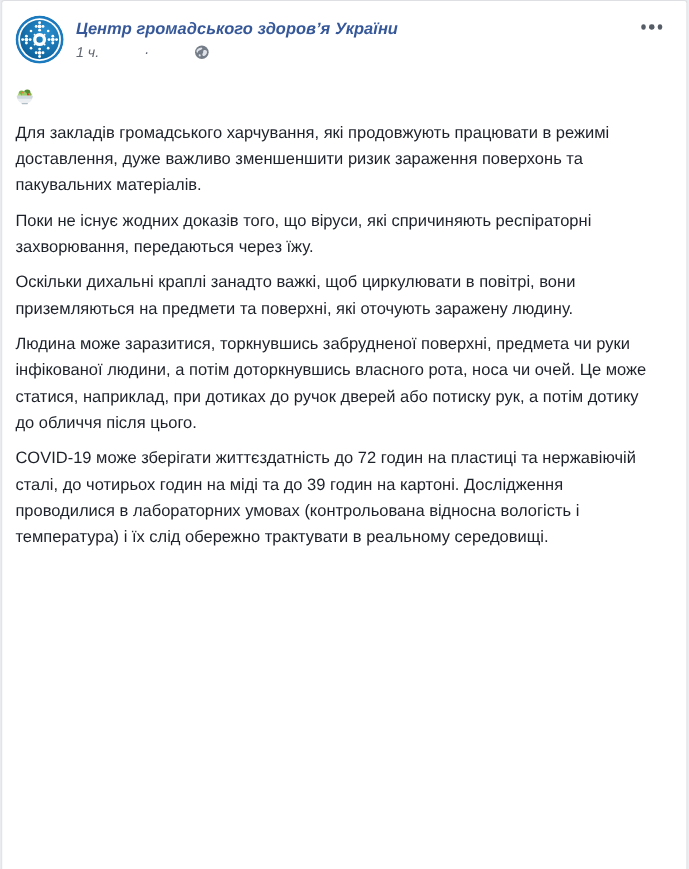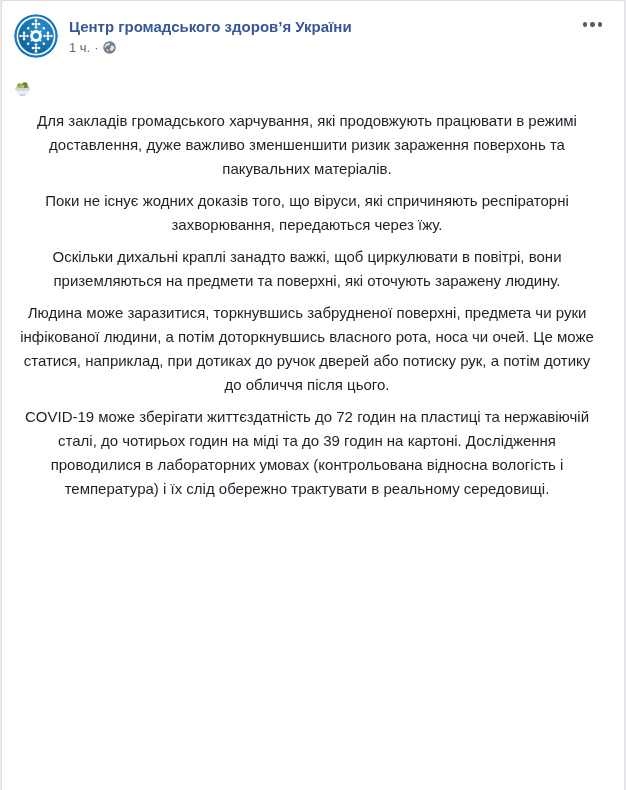--- a/index.html
+++ b/index.html
@@ -32,36 +32,38 @@
   .avatar {
     width: 44px;
     height: 44px;
     flex: 0 0 44px;
     border-radius: 50%;
     cursor: pointer;
   }
   .header-info {
     margin-left: 11px;
     padding-top: 3px;
+    font-style: italic;
   }
   .page-name {
     font-size: 15px;
     font-weight: bold;
     color: #365899;
     line-height: 19px;
     text-decoration: none;
     cursor: pointer;
   }
   .meta {
     display: flex;
     align-items: center;
     margin-top: 4px;
     font-size: 13px;
     color: #616770;
     line-height: 15px;
+    gap: 37px;
   }
   .meta .sep { margin: 0 4px; }
   .globe-wrap { display: inline-flex; align-items: center; }
   .menu-btn {
     position: absolute;
     top: 15px;
     right: 18px;
     display: flex;
     align-items: center;
     gap: 3px;
@@ -89,21 +91,20 @@
   }
   .salad-icon {
     display: inline-block;
     width: 17px;
     height: 17px;
     vertical-align: -3px;
     margin-right: 1px;
   }
   .post-paragraphs p {
     margin: 8px 12px 0 0;
-    text-align: center;
   }
 </style>
 </head>
 <body>
 
 <div class="card">
 
   <div class="header">
 
     <svg class="avatar" viewBox="0 0 44 44" xmlns="http://www.w3.org/2000/svg">

